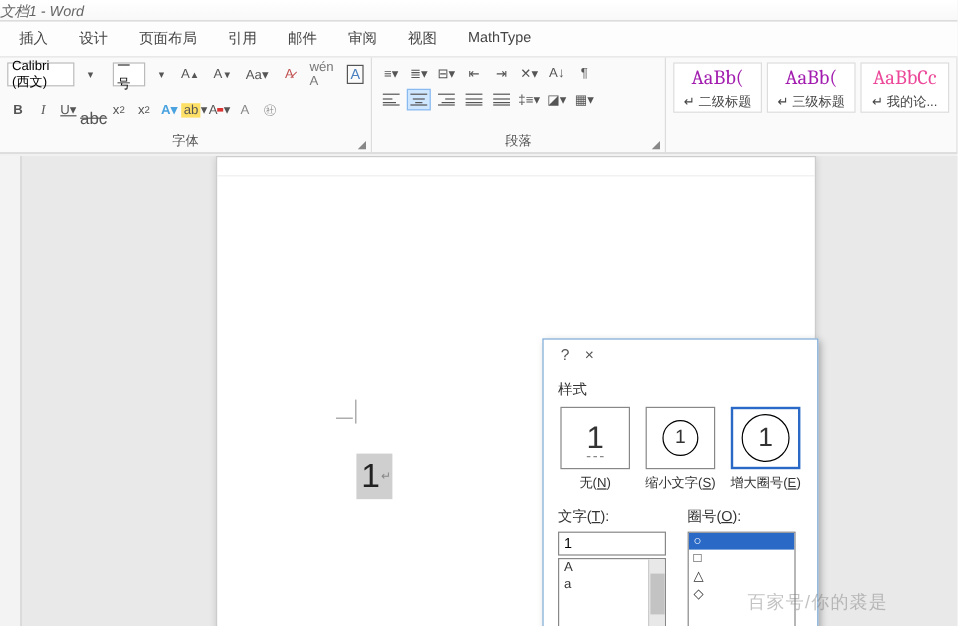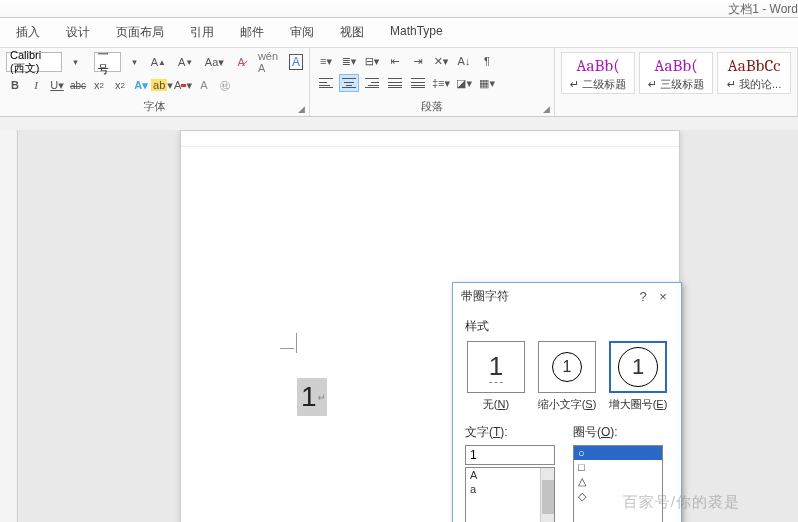--- a/index.html
+++ b/index.html
@@ -1,19 +1,19 @@
 <!DOCTYPE html>
 <html><head>
 <meta charset="utf-8">
 <style>
 * { box-sizing: border-box; margin: 0; padding: 0; font-family: "Segoe UI", "Microsoft YaHei", sans-serif; }
 body { width: 798px; height: 522px; background: #f1f1f1; overflow: hidden; position: relative; font-size: 12px; }
 
 
-.title-bar { height: 18px; background: linear-gradient(#fff,#f8f8f8); border-bottom:1px solid #ccc; text-align:right; color:#666; font-size:12px; line-height:18px; }
+.title-bar { height: 18px; background: linear-gradient(#fff,#f8f8f8); border-bottom:1px solid #ccc; text-align:left; color:#666; font-size:12px; line-height:18px;font-style:italic; }
 
 
 .tabs { display:flex; gap:18px; padding:4px 12px; background:#fdfdfd; border-bottom:1px solid #ddd; font-size:12px; color:#444; }
 .tabs span { padding:2px 4px; cursor:pointer; }
 
 
 .ribbon { display:flex; border-bottom:1px solid #ccc; background:#fafafa; }
 .group { border-right:1px solid #ddd; padding:4px 6px 2px 6px; display:flex; flex-direction:column; }
 .group-body { flex:1; }
 .group-label { text-align:center; font-size:11px; color:#555; padding-top:3px; position:relative; }
@@ -23,39 +23,39 @@
 .font-row1 { display:flex; align-items:center; gap:12px; margin-bottom:4px; }
 .font-name { width:82px; height:20px; border:1px solid #bbb; background:#fff; font-size:11px; padding:2px 3px; display:flex; align-items:center; }
 .font-size { width:38px; height:20px; border:1px solid #bbb; background:#fff; font-size:11px; padding:2px 3px; margin-left:2px; display:flex; align-items:center; }
 .dd { width:10px; font-size:9px; color:#555; margin-left:-1px; }
 .tiny-btn { width:18px; height:18px; display:inline-flex; align-items:center; justify-content:center; color:#555; font-size:11px; }
 .tiny-btn sup { font-size:8px; }
 .font-row2 { display:flex; align-items:center; gap:3px; }
 .font-row2 .b { font-weight:bold; }
 .font-row2 .i { font-style:italic; font-family:Georgia; }
 .font-row2 .u { text-decoration:underline; }
-.font-row2 .s { text-decoration:line-through; font-size:10px; }
+.font-row2 .s { text-decoration:line-through; font-size:14px;margin-top:13px; }
 .color-strip { display:inline-block; width:14px; height:3px; }
 
 
 .para-row { display:flex; gap:3px; margin-bottom:4px; }
 .pbtn { width:20px; height:18px; border:1px solid transparent; display:flex; align-items:center; justify-content:center; color:#555; font-size:11px; }
 .pbtn.sel { background:#cfe6ff; border-color:#8ab9f0; }
 .align-icon { display:inline-block; width:14px; height:10px; border-top:1px solid #555; border-bottom:1px solid #555; position:relative; }
 .align-icon::before, .align-icon::after { content:""; position:absolute; height:1px; background:#555; }
 .al::before { top:3px; left:0; width:8px; } .al::after { top:6px; left:0; width:11px; }
 .ac::before { top:3px; left:2px; width:10px; } .ac::after { top:6px; left:4px; width:6px; }
 .ar::before { top:3px; right:0; width:8px; } .ar::after { top:6px; right:0; width:11px; }
 .aj::before { top:3px; left:0; width:14px; } .aj::after { top:6px; left:0; width:14px; }
 
 
 .styles-row { display:flex; gap:4px; }
 .style-box { width:74px; height:42px; border:1px solid #ddd; background:#fff; text-align:center; padding-top:3px; }
 .style-box .prev { font-family:"Cambria","SimSun"; font-size:17px; color:#a21caf; }
-.style-box.subtle .prev { color:#7f1d1d; }
+.style-box.subtle .prev { color:#ec4899; }
 .style-box .lbl { font-size:11px; color:#444; margin-top:2px; }
 
 
 .doc-area { position:absolute; left:0; right:0; top:130px; bottom:0; background:#e9e9e9; overflow:hidden; }
 .ruler-v { position:absolute; left:0; top:0; bottom:0; width:18px; background:#f3f3f3; border-right:1px solid #ccc; }
 .page { position:absolute; left:180px; top:0; width:500px; height:460px; background:#fff; border:1px solid #ccc; box-shadow:0 2px 6px rgba(0,0,0,.15); }
 .page-ruler { height:16px; border-bottom:1px solid #eee; }
 .cursor-mark { position:absolute; left:280px; top:218px; width:36px; height:10px; }
 .cursor-mark .v { position:absolute; left:16px; top:-15px; width:1px; height:20px; background:#999; }
 .cursor-mark .h { position:absolute; left:0; top:0; width:14px; height:1px; background:#999; }
@@ -211,21 +211,20 @@
       <div class="v"></div>
       <div class="h"></div>
     </div>
   <div class="doc-char">
       <span>1</span>
       <span class="pm">↵</span>
     </div>
 
   <div class="dialog">
     <div class="dlg-title">
-      <span class="t">带圈字符</span>
       <span class="q">?</span>
       <span class="x">×</span>
     </div>
     <div class="dlg-body">
       <div class="section-label">样式</div>
       <div class="style-options">
         <div class="style-opt">
           <div class="box">
               <span style="border-bottom:1px dashed #888;">1</span>
             </div>

